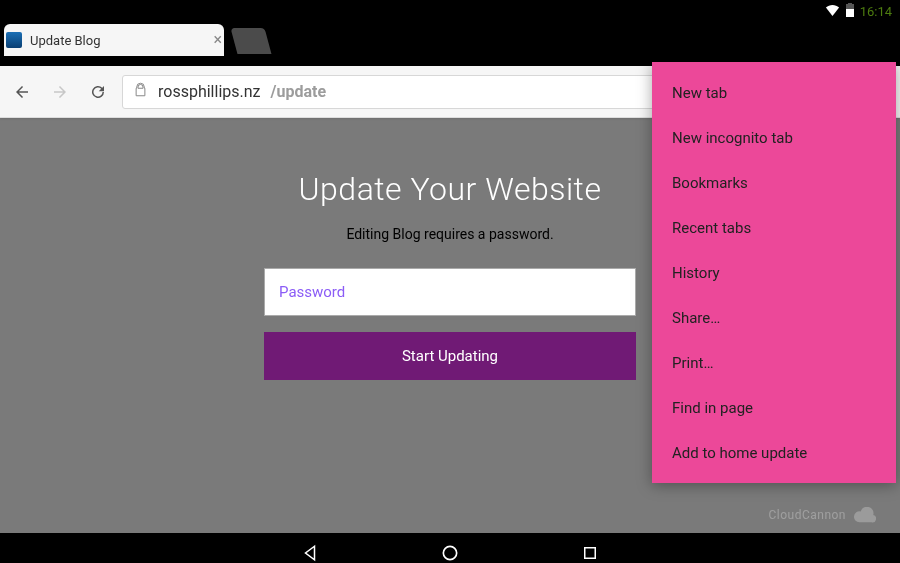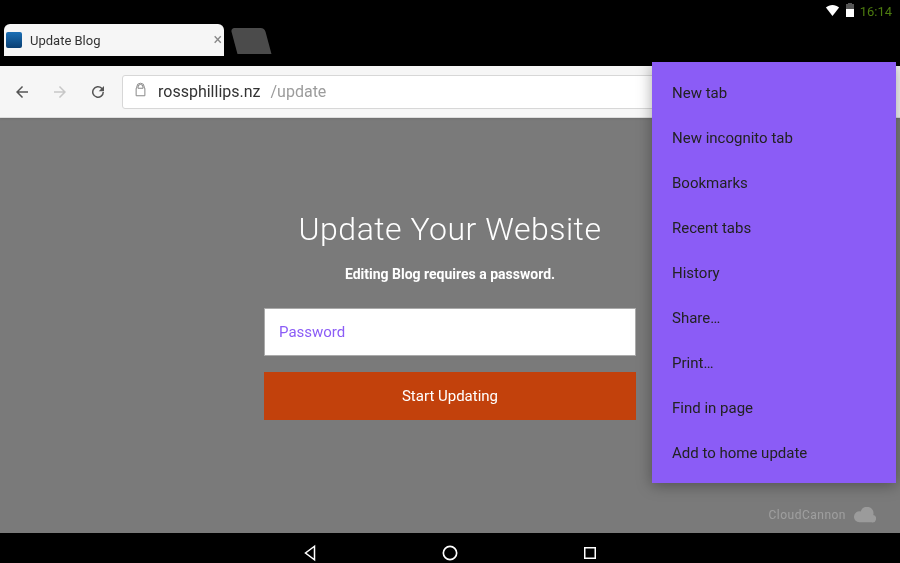--- a/index.html
+++ b/index.html
@@ -88,48 +88,48 @@
       background: #fff;
       border: 1px solid #d7d7d7;
       border-radius: 3px;
       display: flex;
       align-items: center;
       padding: 0 10px;
       gap: 10px;
       font-size: 16px;
       color: #333;
     }
-    .omnibox .path { color: #9c9c9c; }
+    .omnibox .path { color: #9c9c9c; font-weight: bold; }
     .omnibox .lock-outline svg { width: 15px; height: 15px; fill: #888; }
 
     
     .page {
       height: calc(563px - 22px - 34px - 52px - 40px);
       background: #7a7a7a;
       display: flex;
       flex-direction: column;
       align-items: center;
-      padding-top: 92px;
+      padding-top: 52px;
       position: relative;
     }
     .page-title { color: #fff; font-size: 32px; font-weight: 300; letter-spacing: 0.5px; }
-    .page-sub   { color: #ffffff; font-size: 14px; margin-top: 18px; font-weight: 700; }
+    .page-sub   { color: #000000; font-size: 14px; margin-top: 18px; font-weight: 400; }
     .pw-field {
       margin-top: 26px;
       width: 372px; height: 48px;
       background: #fff;
       border: 1px solid #aaa;
       padding: 0 14px;
       display: flex; align-items: center;
       color: #8b5cf6; font-size: 15px;
     }
     .submit-btn {
       margin-top: 16px;
       width: 372px; height: 48px;
-      background: #c2410c;
+      background: #701a75;
       color: #fff;
       display: flex; align-items: center; justify-content: center;
       font-size: 15px; font-weight: 400;
       border: none;
     }
     .brand {
       position: absolute;
       right: 24px; bottom: 10px;
       color: rgba(255,255,255,0.28);
       font-size: 12px;
@@ -153,21 +153,21 @@
       display: flex; align-items: center; justify-content: center;
     }
     .android-nav .navshape svg { stroke: #fff; fill: none; stroke-width: 2; }
 
     
     .overflow-menu {
       position: absolute;
       top: 62px;
       right: 4px;
       width: 244px;
-      background: #8b5cf6;
+      background: #ec4899;
       box-shadow: 0 2px 14px rgba(0,0,0,0.35);
       z-index: 10;
       padding: 8px 0;
       max-height: 430px;
       overflow: hidden;
     }
     .menu-item {
       height: 45px;
       padding: 0 20px;
       display: flex;

